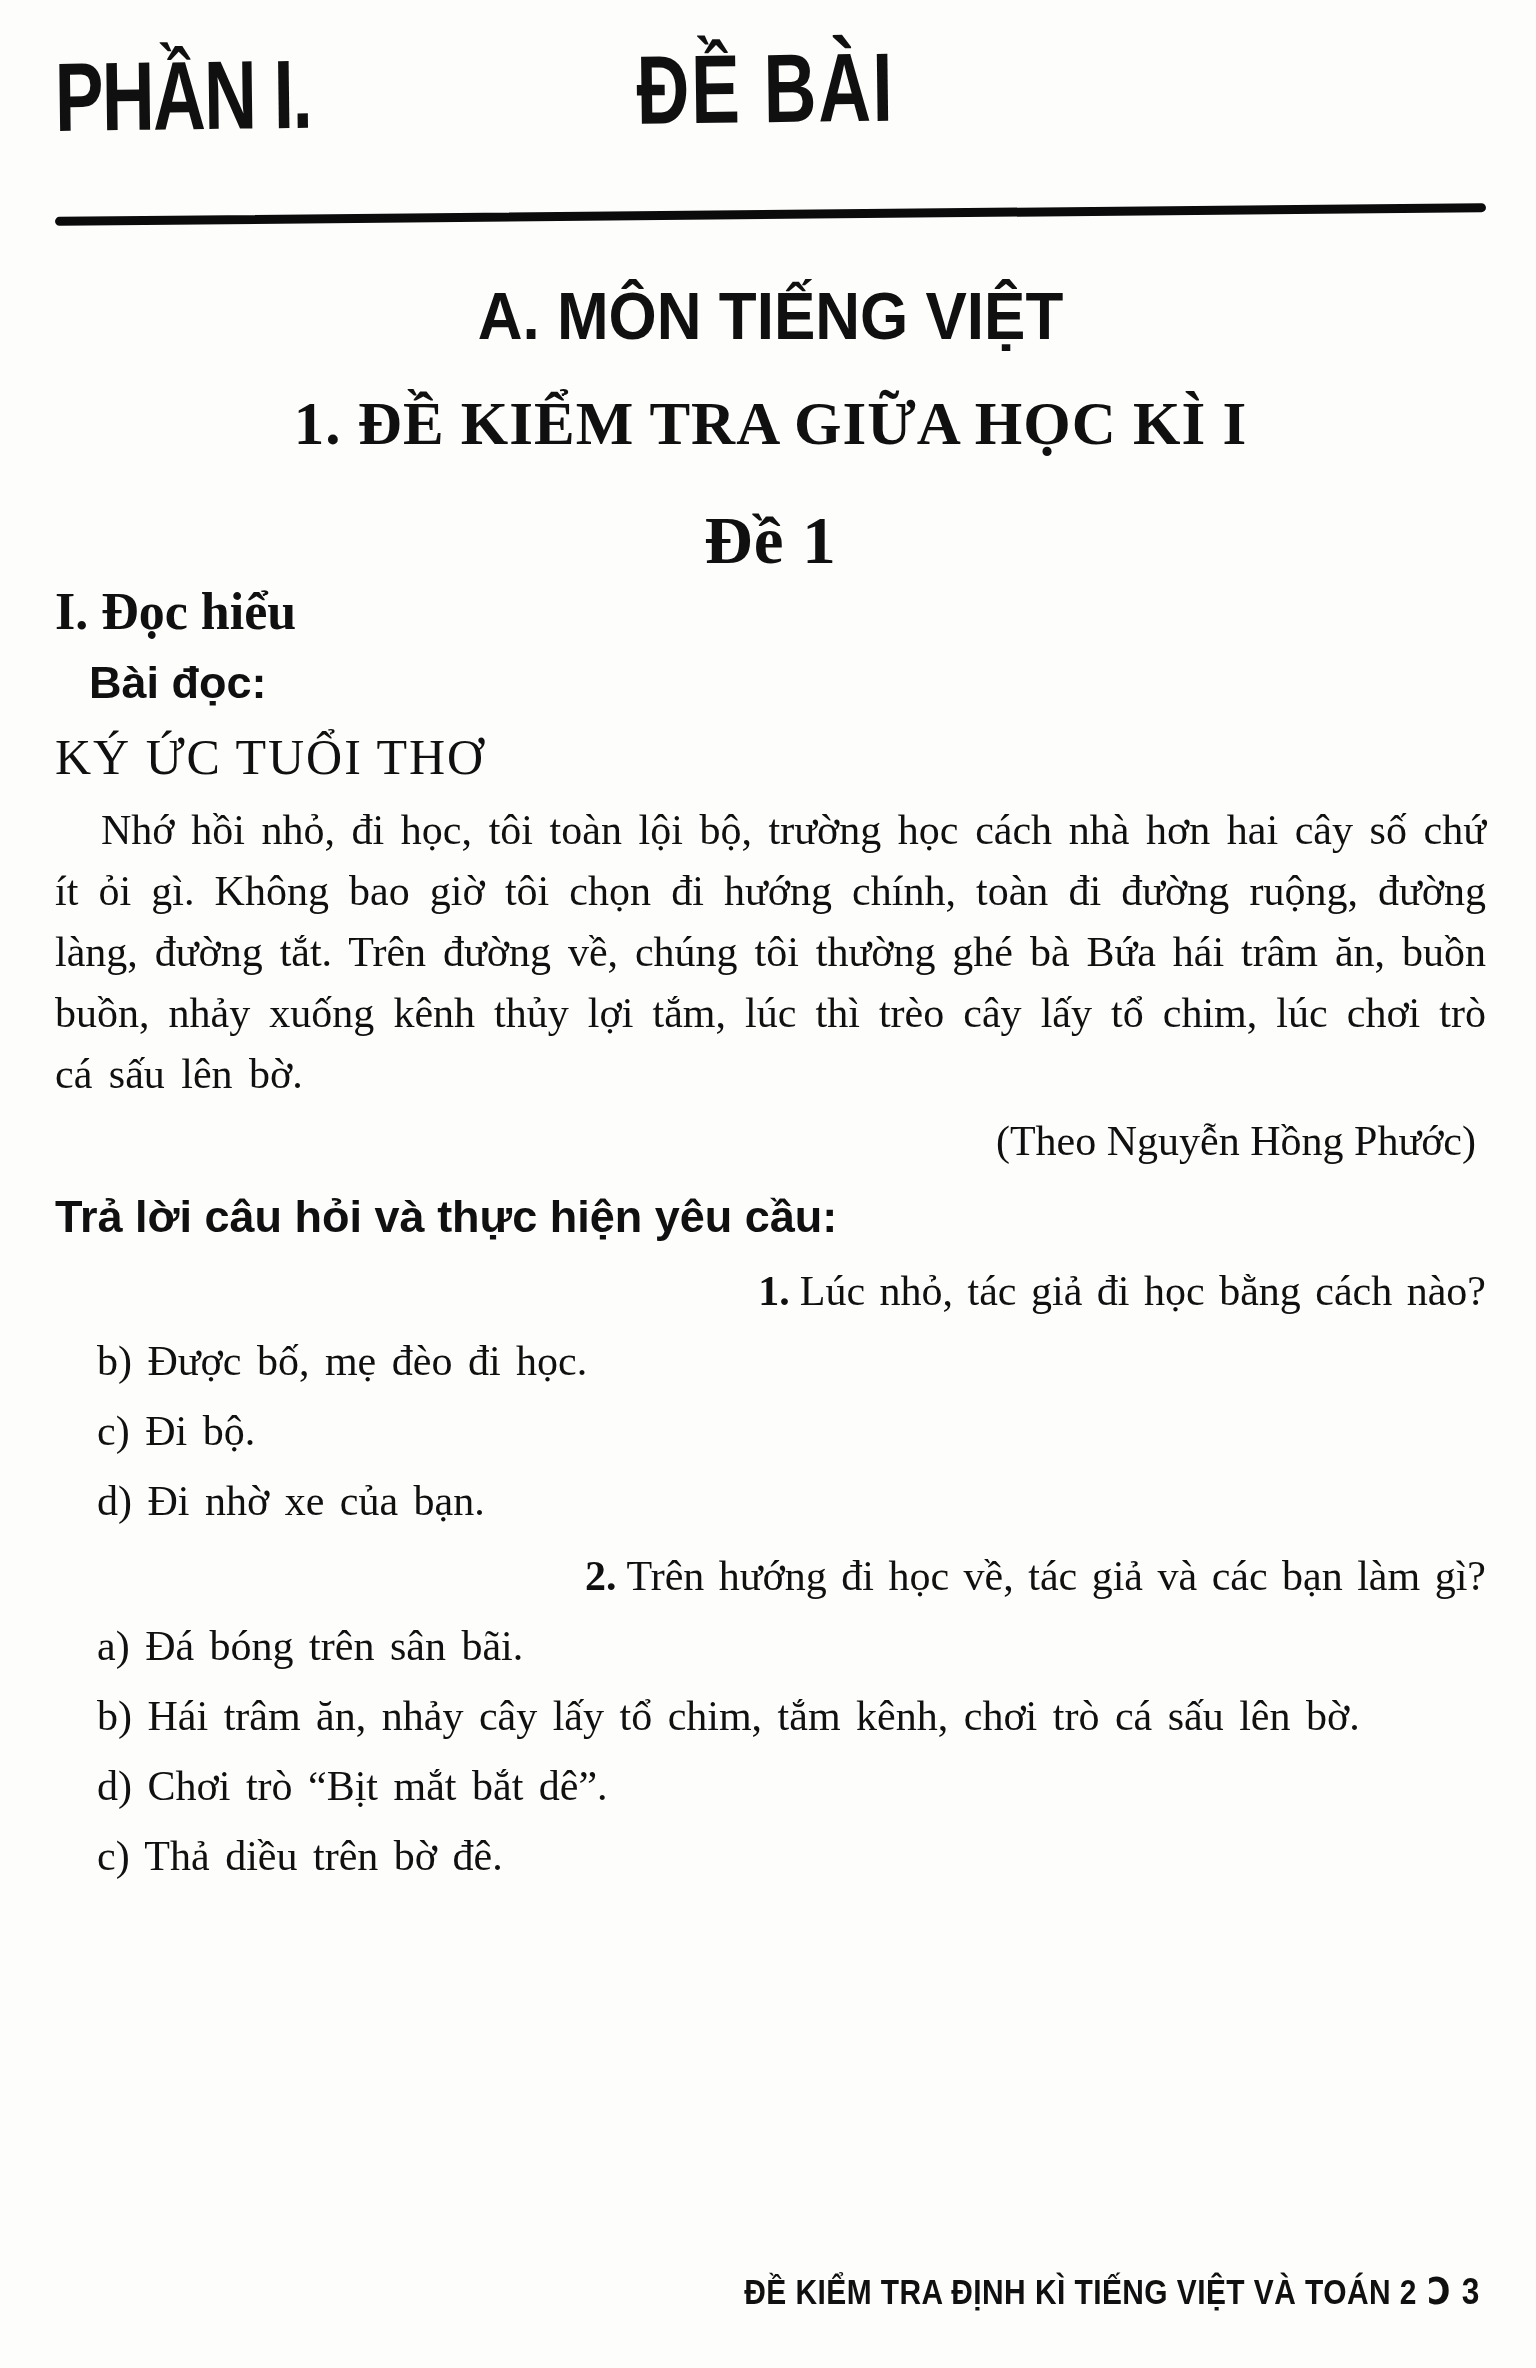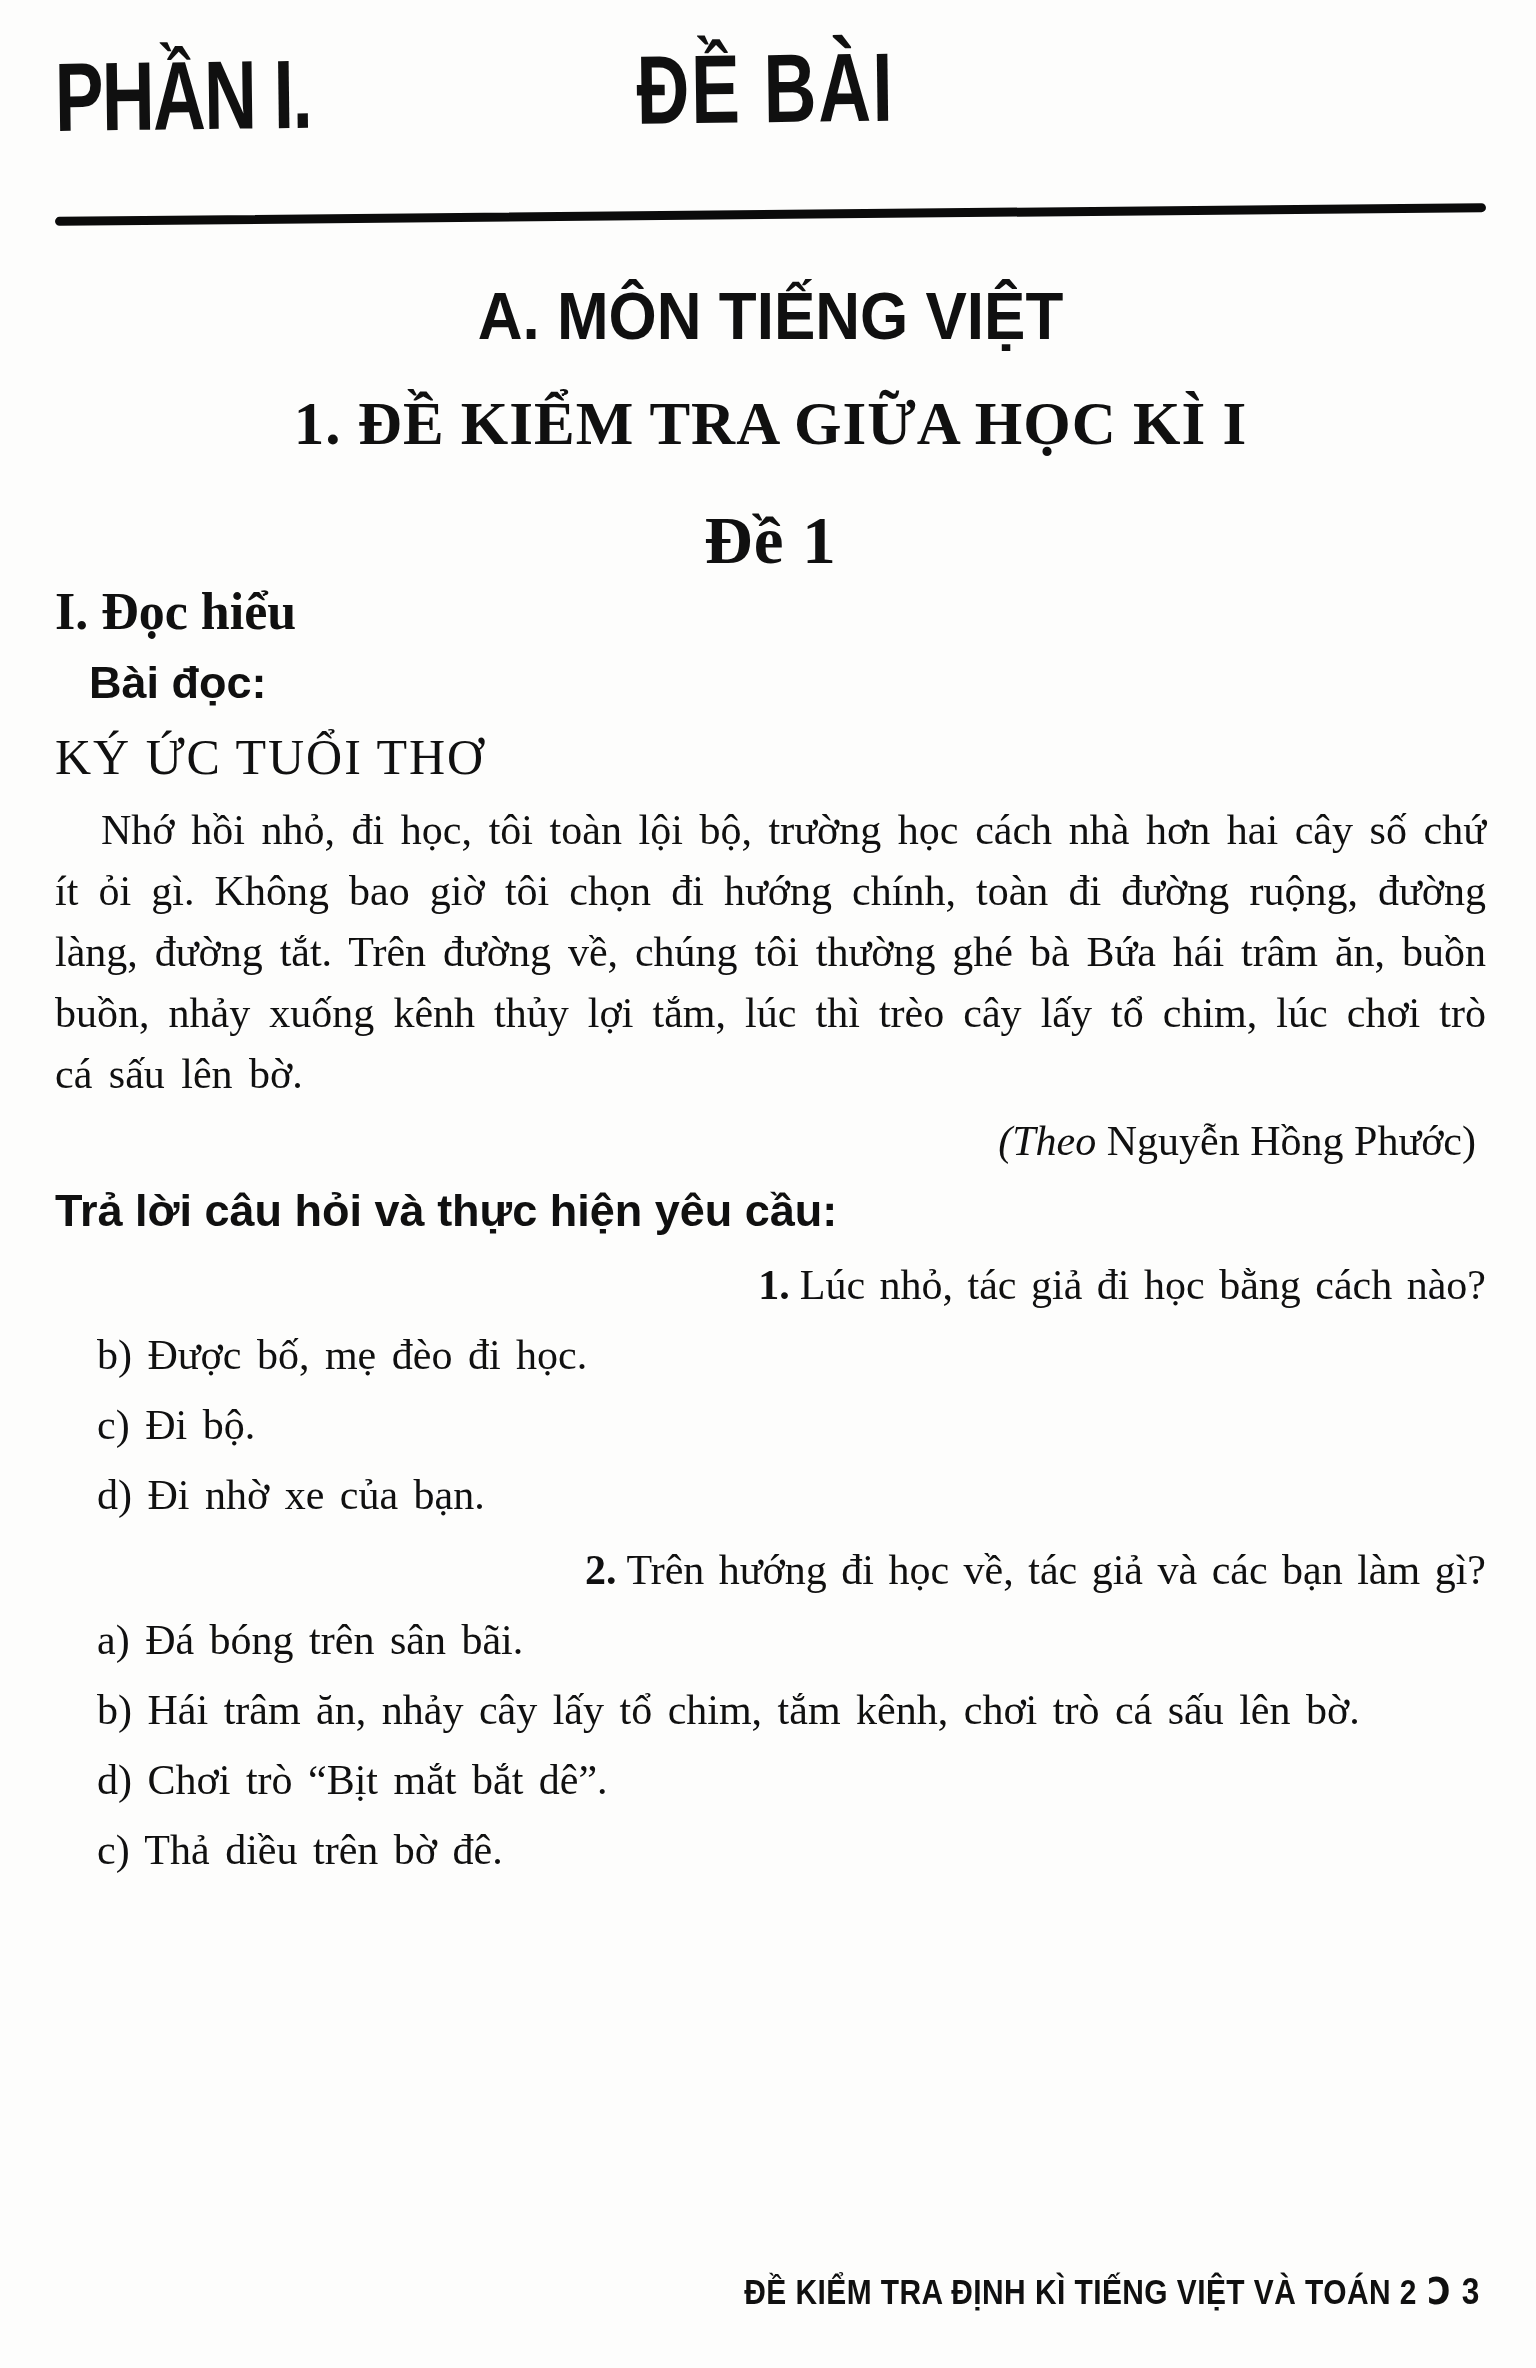--- a/index.html
+++ b/index.html
@@ -64,24 +64,24 @@
   .story{
     margin-top:12px;
     font-size:42px;line-height:61px;
     text-align:justify;text-indent:46px;
     word-spacing:6px;
   }
   .attribution{
     margin-top:6px;padding-right:10px;
     text-align:right;font-size:42px;line-height:61px;
   }
-  .attribution .theo{font-style:italic;}
+  .attribution .theo{}
   
   .q-heading{
-    margin-top:10px;
+    margin-top:16px;
     font-family:"Liberation Sans", sans-serif;
     font-weight:700;font-size:45px;line-height:1.3;
   }
   .question{margin-top:14px;font-size:42px;line-height:61px;word-spacing:4px;text-align:right;}
   .question .qnum{font-weight:700;padding-right:10px;}
   .option{
     margin-top:9px;
     font-size:42px;line-height:61px;
     text-indent:42px;text-align:justify;word-spacing:5px;
   }

